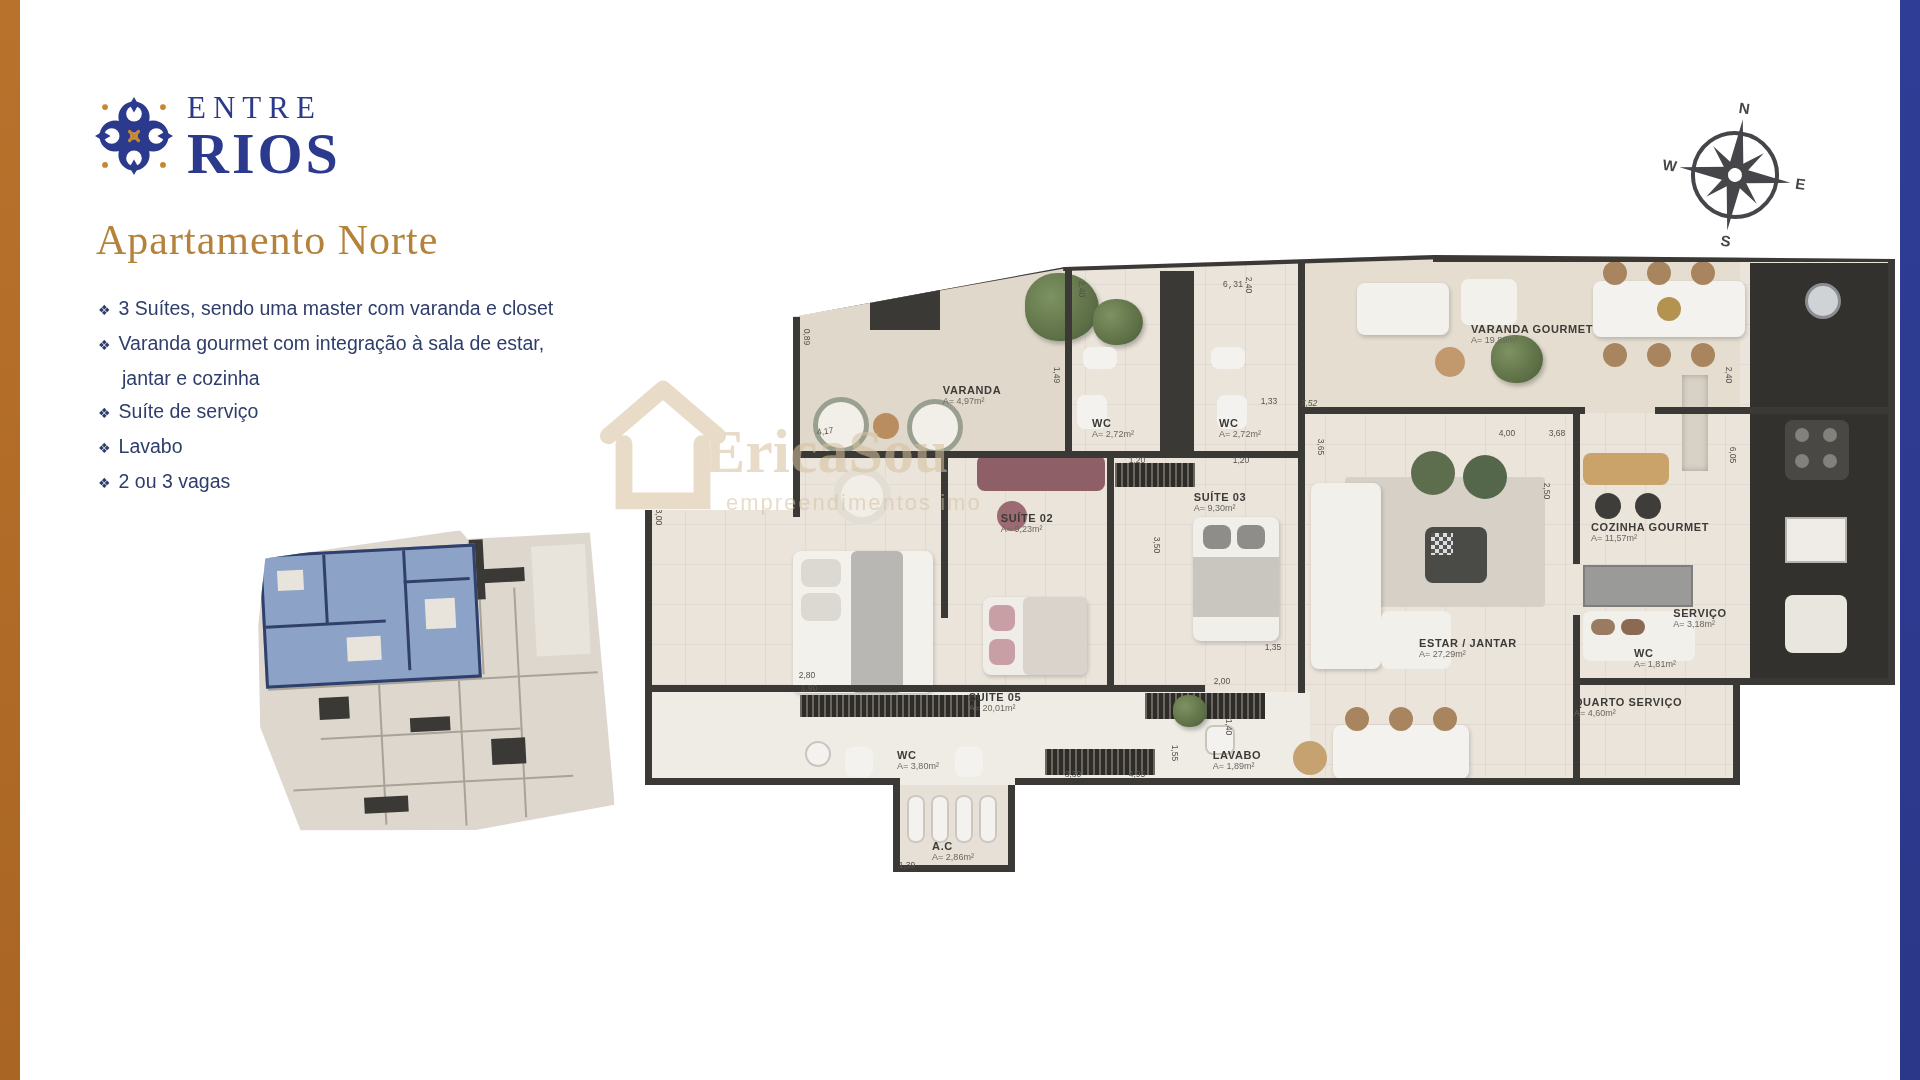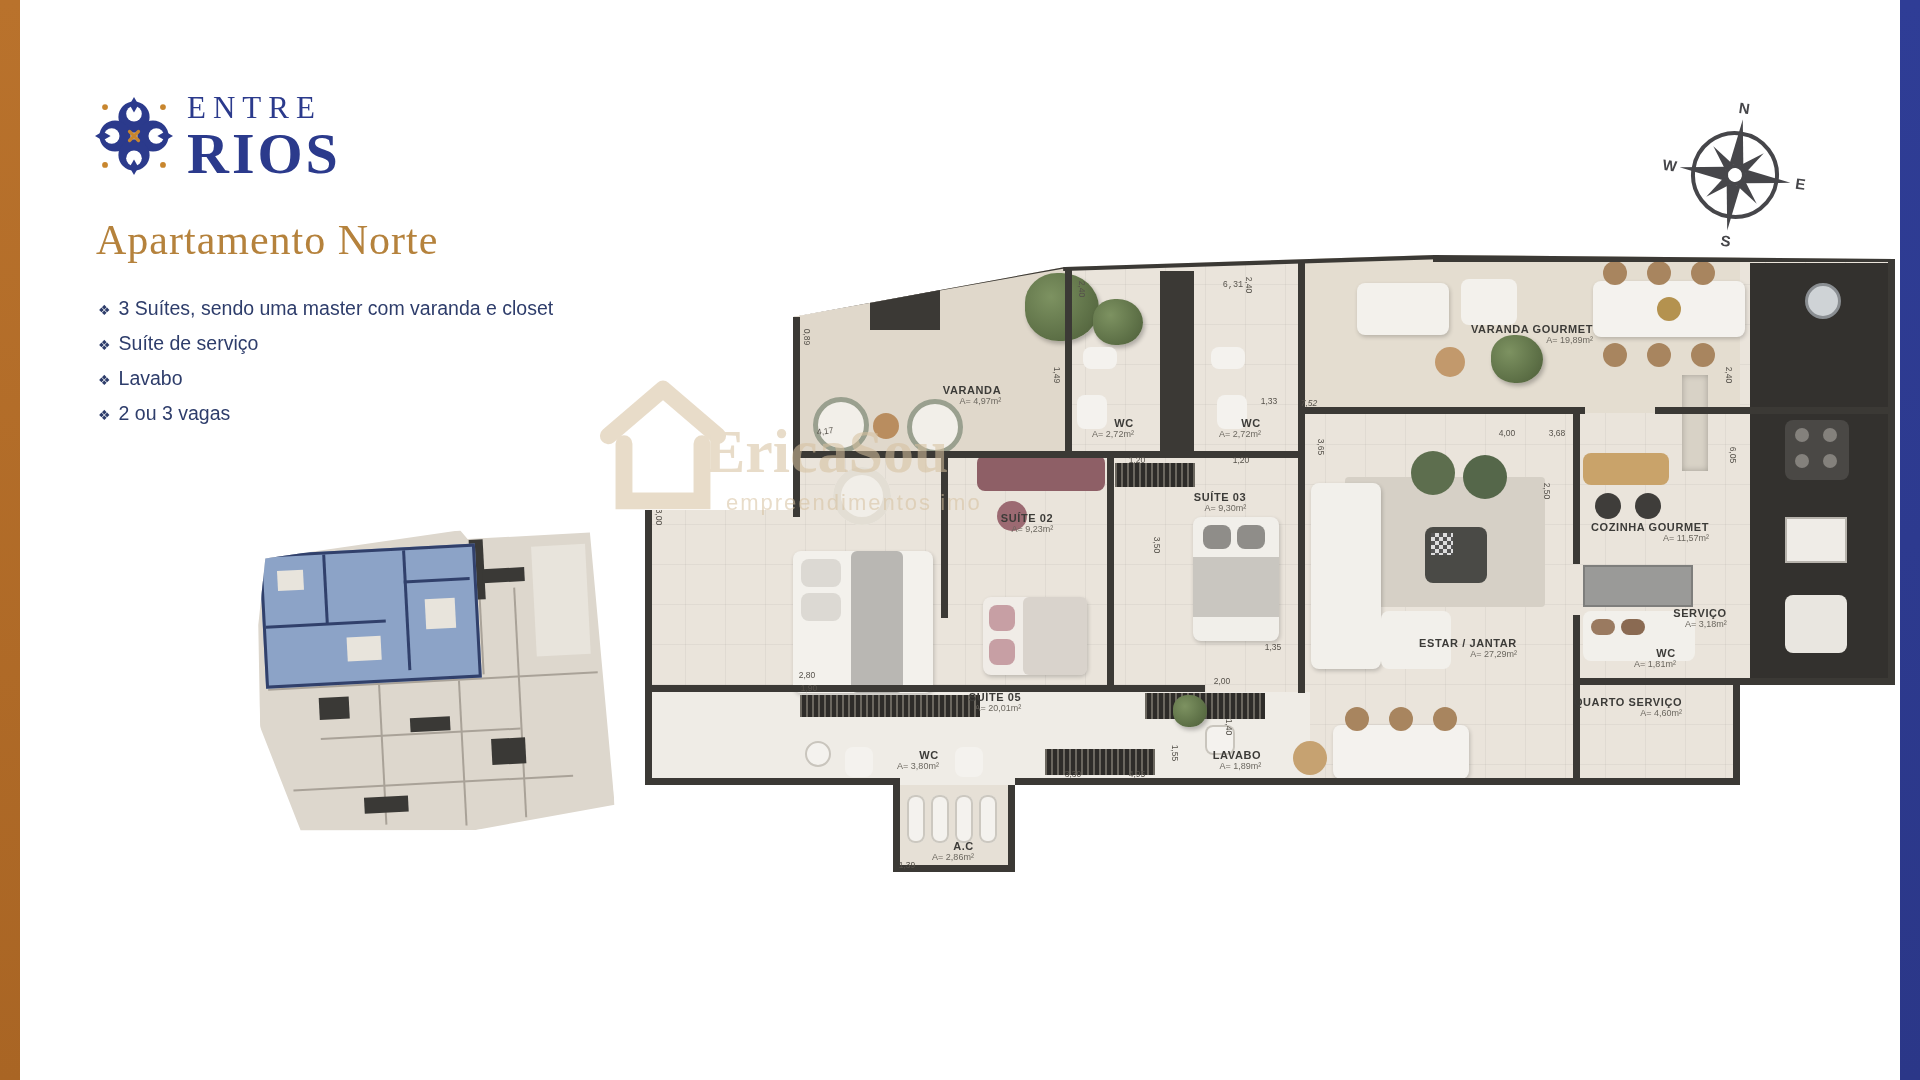--- a/index.html
+++ b/index.html
@@ -27,21 +27,21 @@
   
   #compass{left:1660px;top:100px;}
   
   #plan{left:645px;top:255px;width:1250px;height:630px;z-index:2;
         background:#eae4db;
         background-image:
           repeating-linear-gradient(0deg, rgba(0,0,0,0.045) 0 1px, transparent 1px 40px),
           repeating-linear-gradient(90deg, rgba(0,0,0,0.045) 0 1px, transparent 1px 40px);
         clip-path:polygon(148px 62px,420px 12px,790px 0,1250px 4px,1250px 430px,1095px 430px,1095px 530px,370px 530px,370px 617px,248px 617px,248px 530px,0 530px,0 255px,148px 255px);}
   .wall{position:absolute;background:#3b3935;z-index:4;}
-  .room-label{position:absolute;z-index:6;text-align:right;transform:translate(-50%,-50%);white-space:nowrap;}
+  .room-label{position:absolute;z-index:6;text-align:left;transform:translate(-50%,-50%);white-space:nowrap;}
   .room-label .rn{font-size:11px;font-weight:bold;color:#3c3b38;letter-spacing:.6px;}
   .room-label .ra{font-size:9px;color:#6b675f;}
   .dim{position:absolute;z-index:6;font-size:8.5px;color:#56524b;white-space:nowrap;}
   .f{position:absolute;z-index:3;}
   .rnd{border-radius:8px;}
   .circ{border-radius:50%;}
   .plant{background:radial-gradient(circle at 35% 35%, #7d9261, #5f7248 60%, #4c5c38);border-radius:46% 54% 52% 48%;box-shadow:2px 3px 4px rgba(0,0,0,.25);}
   .slats{background:repeating-linear-gradient(90deg,#6b675f 0 2px,#2e2c29 2px 6px);}
   
   #keyplan{left:258px;top:532px;width:350px;height:300px;transform:rotate(-3deg);z-index:1;}
@@ -98,20 +98,21 @@
   </span>
 </div>
 
 <div class="abs" id="page-title">Apartamento Norte</div>
 
 <div class="abs" id="features">
 
 
     <div class="feature"><span class="bullet">❖</span><span>3 Suítes, sendo uma master com varanda e closet</span></div>
 
+    <div class="feature"><span class="bullet">❖</span><span>Varanda gourmet com integração à sala de estar, jantar e cozinha</span></div>
 
     <div class="feature"><span class="bullet">❖</span><span>Suíte de serviço</span></div>
 
     <div class="feature"><span class="bullet">❖</span><span>Lavabo</span></div>
 
     <div class="feature"><span class="bullet">❖</span><span>2 ou 3 vagas</span></div>
   </div>
 
 <div class="abs" id="compass">
   <svg width="150" height="150" viewBox="-75 -75 150 150">

